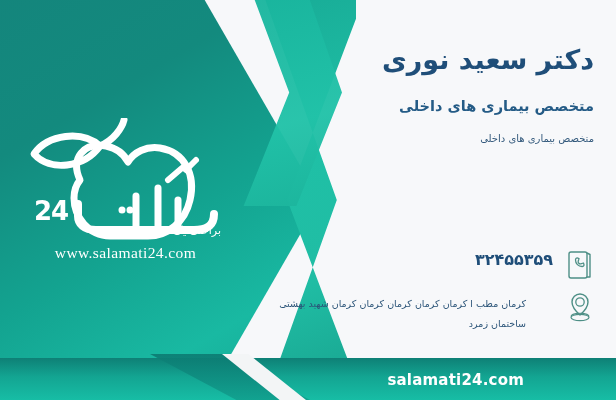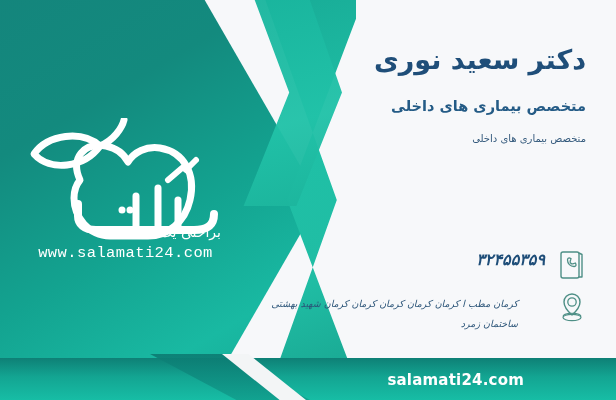--- a/index.html
+++ b/index.html
@@ -98,51 +98,51 @@
     height: 148px;
     color: #ffffff;
   }
   .logo svg { display: block; }
   .logo-url {
     position: absolute;
     left: 0;
     top: 126px;
     width: 215px;
     text-align: center;
-    font-family: Liberation Mono, monospace;
+    font-family: Liberation Serif, serif;
     font-size: 15.5px;
     letter-spacing: .4px;
     color: #ffffff;
     direction: ltr;
   }
   .logo-tagline {
     position: absolute;
     right: 12px;
     top: 106px;
-    font-size: 14px;
+    font-size: 11px;
     color: #ffffff;
     letter-spacing: .5px;
     text-align: center;
   }
   .logo-24 {
     position: absolute;
     left: 16px;
     top: 78px;
     font-family: "DejaVu Sans", "Liberation Sans", sans-serif;
     font-size: 26px;
     font-weight: bold;
     color: #ffffff;
     direction: ltr;
     letter-spacing: -1px;
   }
 
   
   .info {
     position: absolute;
-    right: 12px;
+    right: 4px;
     top: 0;
     width: 340px;
     height: 314px;
     direction: rtl;
     color: #1f4e79;
   }
   .doctor-name {
     position: absolute;
     right: 18px;
     top: 44px;
@@ -186,21 +186,20 @@
     height: 38px;
     flex: 0 0 36px;
     color: #4e8f86;
     display: flex;
     align-items: center;
     justify-content: center;
   }
   .contact-text {
     color: #1f4e79;
     padding-top: 4px;
-    font-style: italic;
   }
   .phone-number {
     font-size: 16px;
     letter-spacing: 1px;
     font-weight: 600;
     direction: ltr;
     unicode-bidi: plaintext;
   }
   .address-text {
     font-size: 9.5px;
@@ -250,20 +249,21 @@
       <path d="M82 28 C96 22 104 10 106 2" stroke="#ffffff" stroke-width="7" stroke-linecap="round" fill="none"></path>
 
       <path d="M196 96 C196 108 188 112 176 112 L78 112" stroke="#ffffff" stroke-width="8" stroke-linecap="round" fill="none"></path>
       <path d="M78 112 C66 112 60 106 60 98 L60 86" stroke="#ffffff" stroke-width="8" stroke-linecap="round" fill="none"></path>
       <path d="M118 112 L118 78 M140 112 L140 70 M160 112 L160 82" stroke="#ffffff" stroke-width="7" stroke-linecap="round"></path>
       <path d="M150 62 L164 50 M168 52 L178 42" stroke="#ffffff" stroke-width="6" stroke-linecap="round"></path>
       <circle cx="104" cy="92" r="3.5" fill="#ffffff"></circle>
       <circle cx="112" cy="92" r="3.5" fill="#ffffff"></circle>
     </svg>
 
+    <div class="logo-24">24</div>
 
     <div class="logo-tagline">براحتی یک لبخند</div>
 
     <div class="logo-url">www.salamati24.com</div>
   </div>
 
   <div class="info">
 
     <div class="doctor-name">دکتر سعید نوری</div>
 

